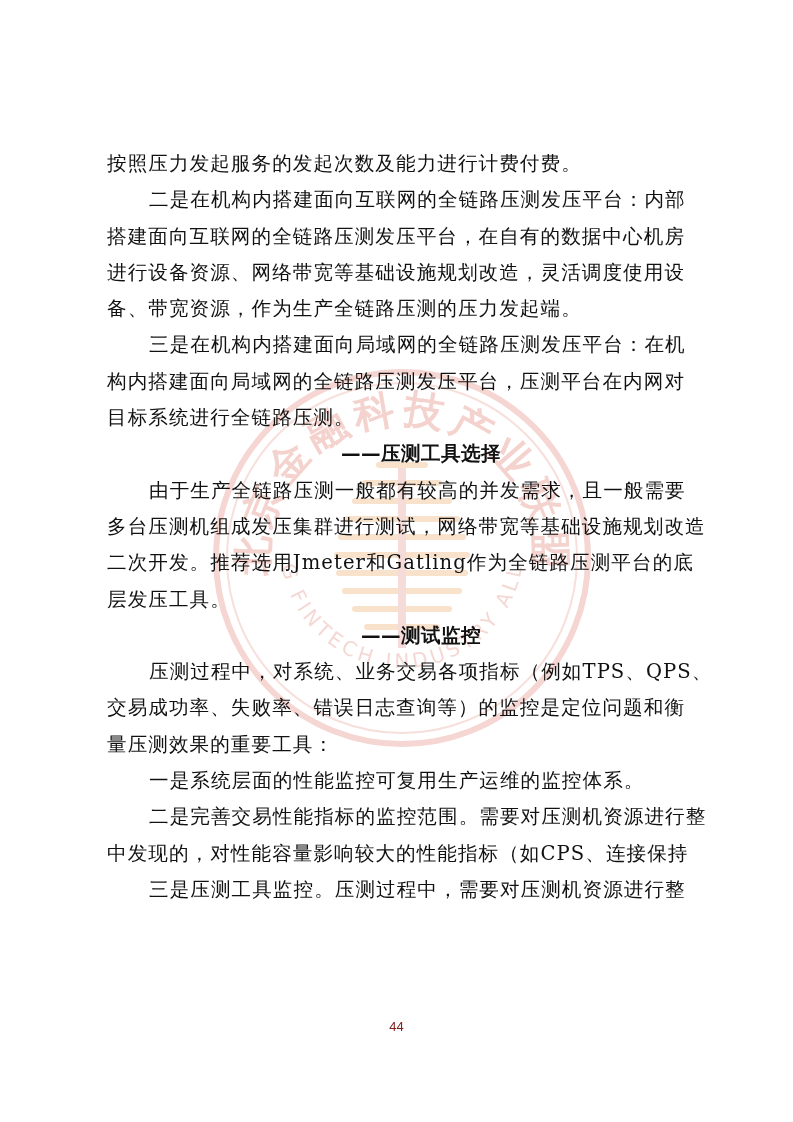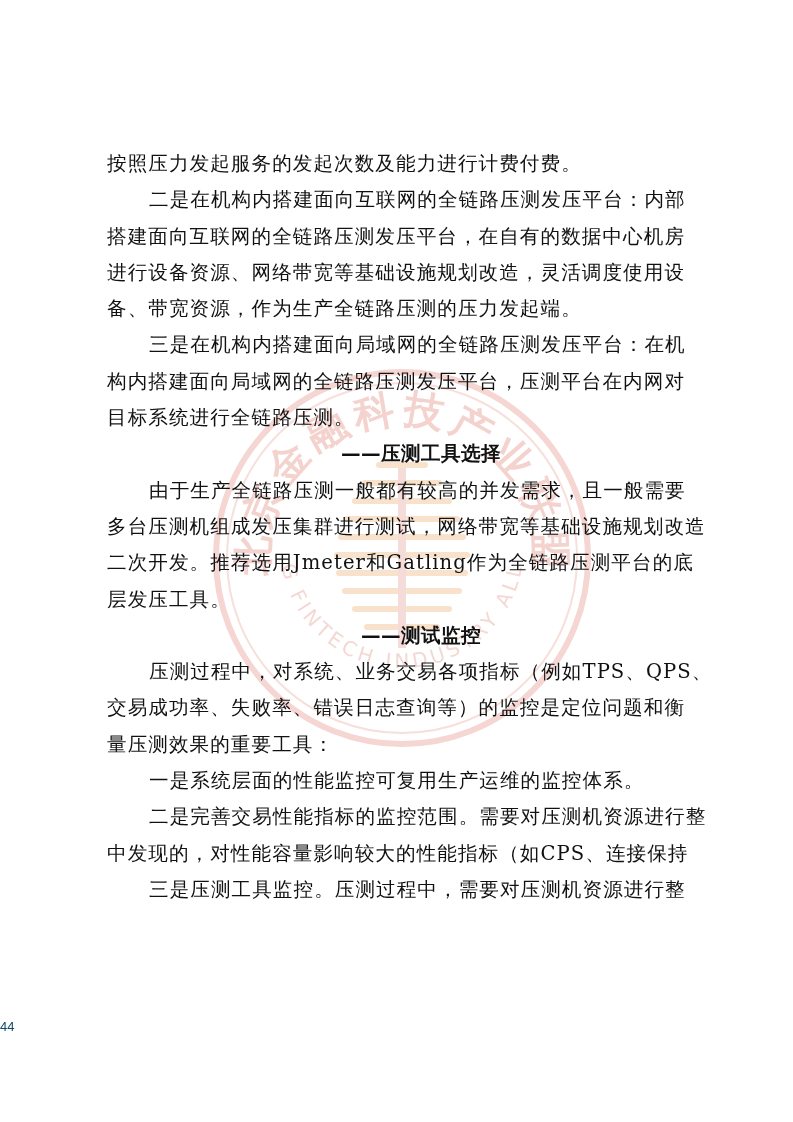--- a/index.html
+++ b/index.html
@@ -45,23 +45,24 @@
       font-family: "DejaVu Sans", "Liberation Sans", sans-serif;
       font-weight: bold;
       letter-spacing: 0.4px;
       text-align: center;
     }
     .page-number {
       position: absolute;
       left: 0;
       width: 793px;
       top: 1019px;
+      text-align: center;
       font-family: "Liberation Sans", "DejaVu Sans", sans-serif;
       font-size: 13px;
-      color: #0c4a6e;
+      color: #7f1d1d;
       z-index: 1;
     }
   </style>
 </head>
 <body>
 
 <div class="watermark">
   <svg width="380" height="380" viewBox="0 0 380 380">
     <defs>
       <path id="arcTop" d="M 55 190 A 135 135 0 0 1 325 190"></path>

